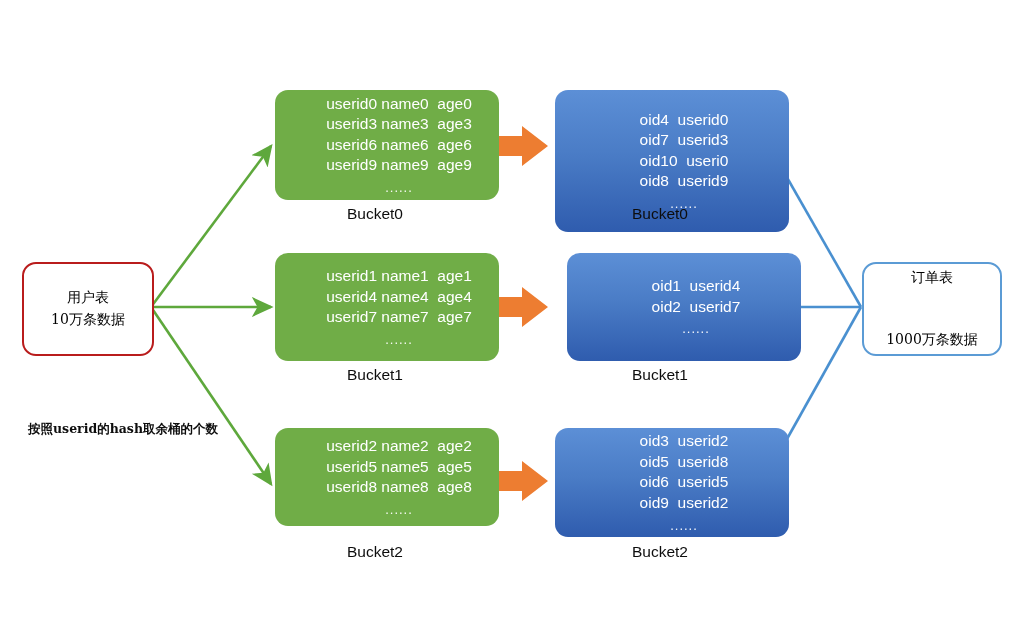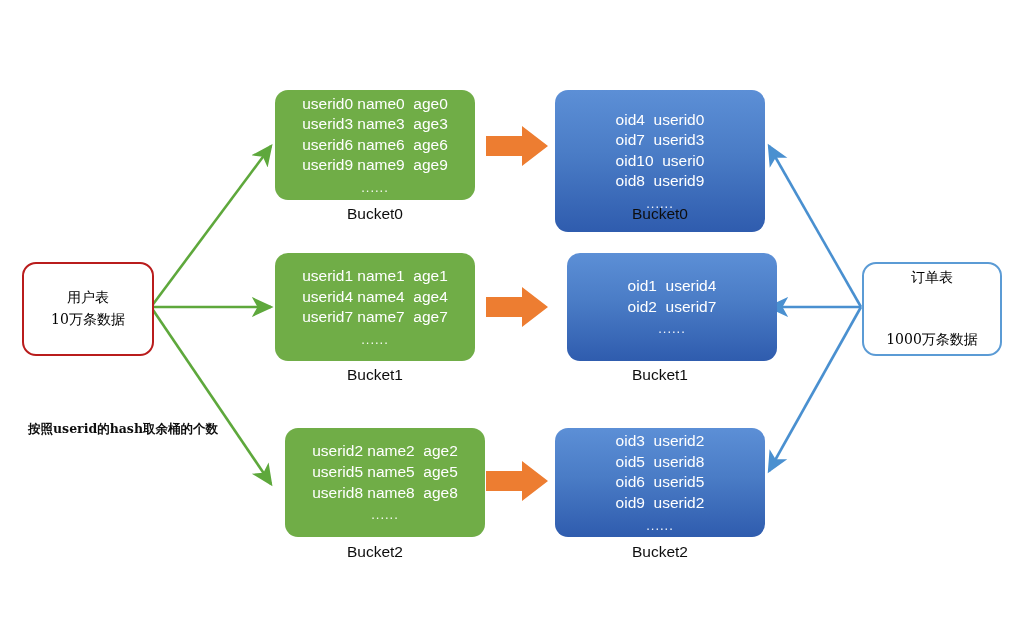--- a/index.html
+++ b/index.html
@@ -51,20 +51,21 @@
   .bucket {
     position: absolute;
     border-radius: 13px;
     display: flex;
     flex-direction: column;
     align-items: center;
     justify-content: center;
     color: #ffffff;
     font-size: 15.5px;
     line-height: 1.33;
+    padding-left: 24px;
   }
   .bucket.green {
     background: #70AD47;
   }
   .bucket.blue {
     background: linear-gradient(180deg, #5C8FD6 0%, #4A7CC6 45%, #2F5CAE 100%);
   }
   .bucket .row {
     white-space: pre;
     display: block;
@@ -150,21 +151,21 @@
   <div class="bucket-label" style="left:275px; top:205px; width:200px;">Bucket0</div>
 
   <div class="bucket green" style="left:275px; top:253px; width:200px; height:108px;">
     <span class="row">userid1 name1  age1</span>
     <span class="row">userid4 name4  age4</span>
     <span class="row">userid7 name7  age7</span>
     <span class="dots">......</span>
   </div>
   <div class="bucket-label" style="left:275px; top:366px; width:200px;">Bucket1</div>
 
-  <div class="bucket green" style="left:285px; top:428px; width:200px; height:109px;">
+  <div class="bucket green" style="left:275px; top:428px; width:200px; height:98px;">
     <span class="row">userid2 name2  age2</span>
     <span class="row">userid5 name5  age5</span>
     <span class="row">userid8 name8  age8</span>
     <span class="dots">......</span>
   </div>
   <div class="bucket-label" style="left:275px; top:543px; width:200px;">Bucket2</div>
 
   <div class="bucket blue" style="left:555px; top:90px; width:210px; height:142px;">
     <span class="row">oid4  userid0</span>
     <span class="row">oid7  userid3</span>

